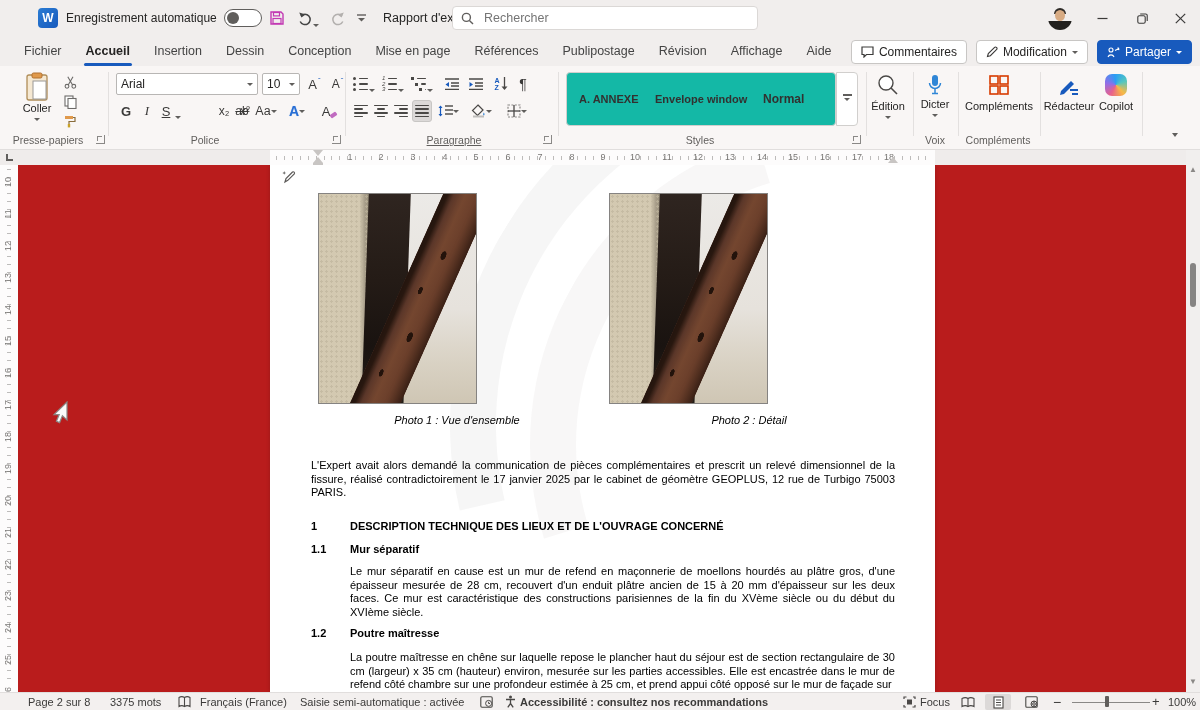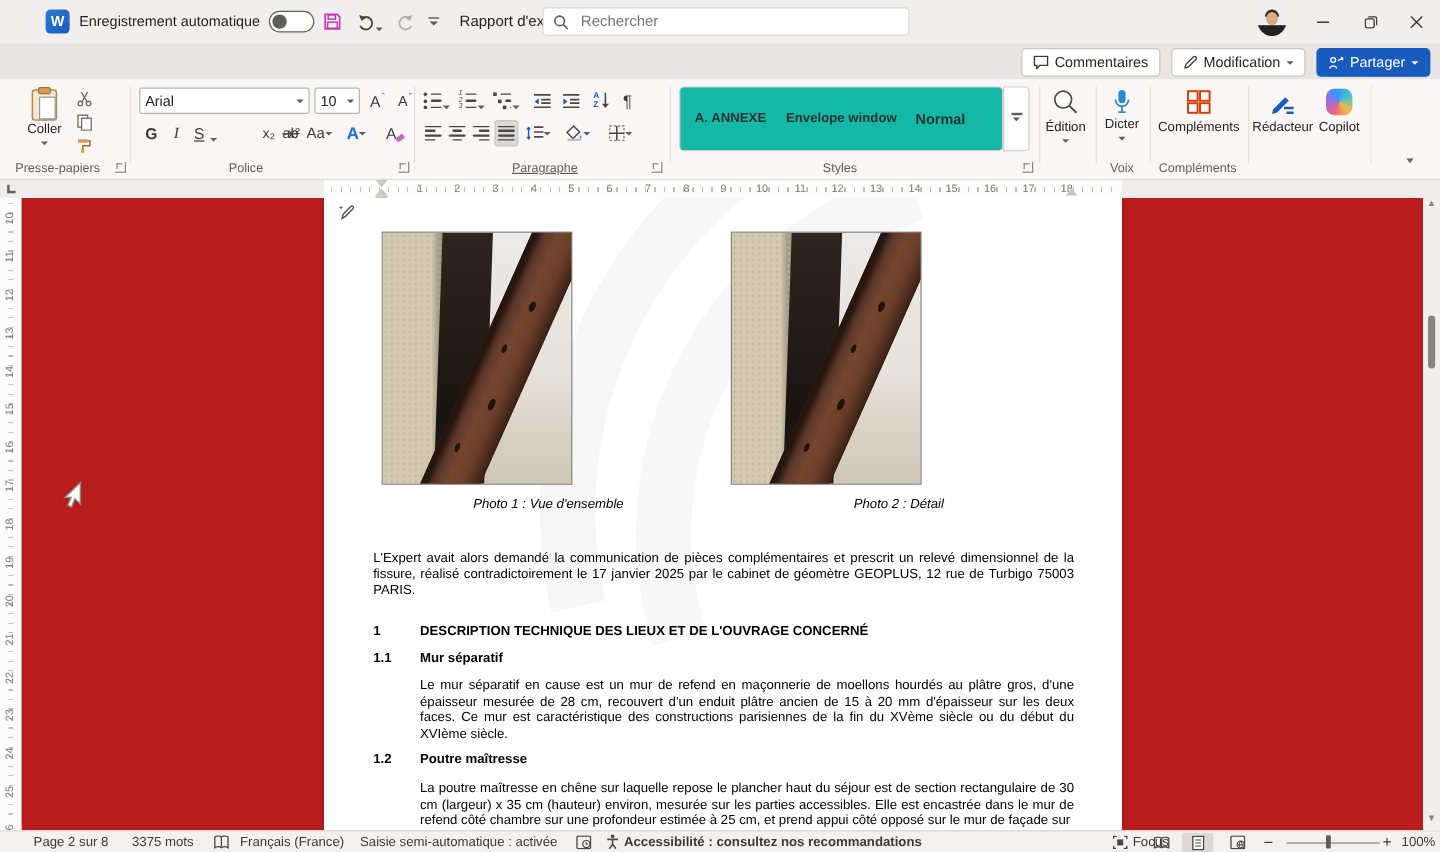--- a/index.html
+++ b/index.html
@@ -189,20 +189,33 @@
         </svg>
     </div>
     <div class="abs wbtn" style="left:1160px;">
       <svg width="11" height="11" viewBox="0 0 11 11">
           <line x1="0.8" y1="0.8" x2="10.2" y2="10.2" stroke="#3b3a39" stroke-width="1.2"></line>
           <line x1="10.2" y1="0.8" x2="0.8" y2="10.2" stroke="#3b3a39" stroke-width="1.2"></line>
         </svg>
     </div>
   </div>
 
+  <div class="abs tabrow">
+    <div class="tab">Fichier</div>
+    <div class="tab active">Accueil</div>
+    <div class="tab">Insertion</div>
+    <div class="tab">Dessin</div>
+    <div class="tab">Conception</div>
+    <div class="tab">Mise en page</div>
+    <div class="tab">Références</div>
+    <div class="tab">Publipostage</div>
+    <div class="tab">Révision</div>
+    <div class="tab">Affichage</div>
+    <div class="tab">Aide</div>
+  </div>
   <div class="tab-actions">
     <div class="chip">
       <svg width="13" height="12" viewBox="0 0 13 12">
           <path d="M1 1 h11 v7.5 h-6.5 l-2.5 2.5 v-2.5 h-2 z" fill="none" stroke="#3b3a39" stroke-width="1.2"></path>
         </svg>
       <span>Commentaires</span>
     </div>
     <div class="chip">
       <svg width="12" height="12" viewBox="0 0 12 12">
           <path d="M1.5 10.5 L2.3 7.6 L8.6 1.3 a1.2 1.2 0 0 1 1.7 0 l0.4 0.4 a1.2 1.2 0 0 1 0 1.7 L4.4 9.7 Z" fill="none" stroke="#3b3a39" stroke-width="1.1"></path>
@@ -666,21 +679,21 @@
           <path d="M8.6 5.8 v1.7 h1.4" fill="none" stroke="#4a4846" stroke-width="1"></path>
         </svg>
     </div>
     <div class="sitem" style="left:505px;">
       <svg width="11" height="13" viewBox="0 0 11 13">
           <circle cx="5.5" cy="2" r="1.5" fill="#4a4846"></circle>
           <path d="M1 4.5 h9 M5.5 4.5 v4 M5.5 8.5 L2.8 12.3 M5.5 8.5 L8.2 12.3" stroke="#4a4846" stroke-width="1.3" fill="none"></path>
         </svg>
       <span style="font-weight:700;">Accessibilité : consultez nos recommandations</span>
     </div>
-    <div class="sitem" style="left:927px;">
+    <div class="sitem" style="left:903px;">
       <svg width="13" height="12" viewBox="0 0 13 12">
           <path d="M1 3 V1 h2.5 M10 1 h2 v2 M12 9 v2 h-2.5 M3 11 H1 V9" fill="none" stroke="#4a4846" stroke-width="1.2"></path>
           <rect x="4" y="3.5" width="5" height="5" fill="#4a4846"></rect>
         </svg>
       <span>Focus</span>
     </div>
     <div class="viewbtn" style="left:955px;">
       <svg width="14" height="11" viewBox="0 0 14 11">
           <path d="M7 1.5 C5.5 0.5 3 0.5 1 1.5 V9.5 C3 8.5 5.5 8.5 7 9.5 C8.5 8.5 11 8.5 13 9.5 V1.5 C11 0.5 8.5 0.5 7 1.5 Z" fill="none" stroke="#4a4846" stroke-width="1.1"></path>
           <line x1="7" y1="1.5" x2="7" y2="9.5" stroke="#4a4846" stroke-width="1.1"></line>

